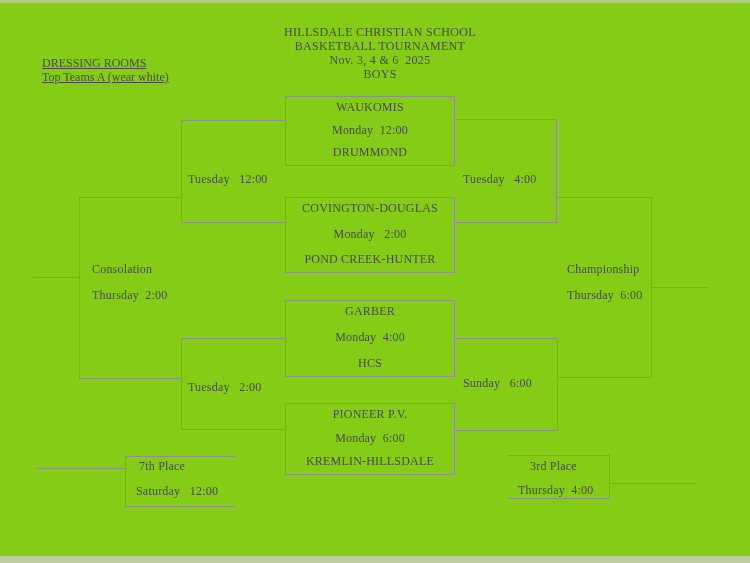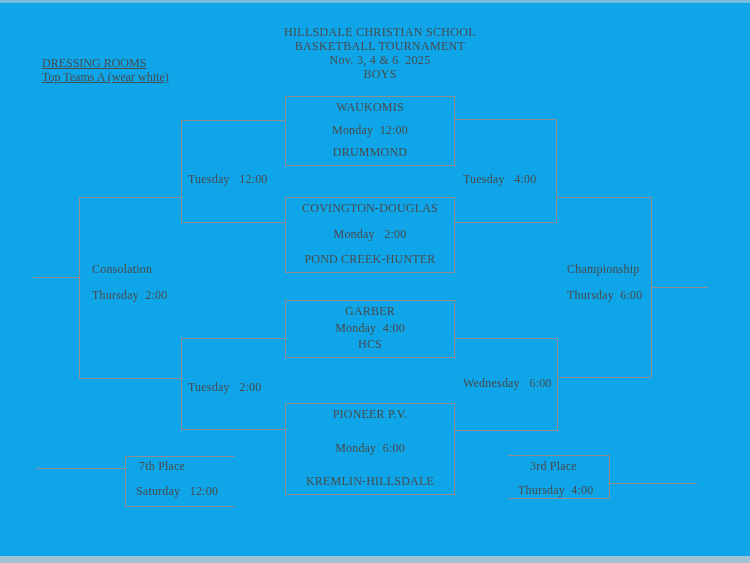--- a/index.html
+++ b/index.html
@@ -1,18 +1,18 @@
 <!DOCTYPE html>
 <html><head>
 <meta charset="utf-8">
 <style>
   html,body { margin:0; padding:0; background:#ffffff; }
   #page {
     position:relative; width:750px; height:563px; overflow:hidden;
-    background:#0ea5e9; color:#4a4a4a;
+    background:#84cc16; color:#4a4a4a;
     font-family:"Liberation Serif", serif; font-size:12px; line-height:14px;
   }
   .hline { position:absolute; height:1px; background:#8f8f8f; }
   .vline { position:absolute; width:1px; background:#8f8f8f; }
   .lbl   { position:absolute; white-space:pre; letter-spacing:.2px; }
   .title-block { position:absolute; left:250px; top:25px; width:260px; text-align:center; letter-spacing:.3px; }
   .title-block div { white-space:pre; margin-bottom:0; }
   .dressing { position:absolute; left:42px; top:56px;text-decoration:underline; }
   .dressing div { white-space:pre; }
   .gamebox {
@@ -51,26 +51,26 @@
   <div class="gamebox" style="top:96px;height:70px;justify-content:space-between;">
     <span>WAUKOMIS</span>
     <span>Monday  12:00</span>
     <span>DRUMMOND</span>
   </div>
   <div class="gamebox" style="top:197px;height:76px;">
     <span>COVINGTON-DOUGLAS</span>
     <span>Monday   2:00</span>
     <span>POND CREEK-HUNTER</span>
   </div>
-  <div class="gamebox" style="top:300px;height:58px;">
+  <div class="gamebox" style="top:300px;height:77px;">
     <span>GARBER</span>
     <span>Monday  4:00</span>
     <span>HCS</span>
   </div>
-  <div class="gamebox" style="top:403px;height:92px;">
+  <div class="gamebox" style="top:403px;height:72px;">
     <span>PIONEER P.V.</span>
     <span>Monday  6:00</span>
     <span>KREMLIN-HILLSDALE</span>
   </div>
 
   <div class="hline" style="left:181px;top:120px;width:104px;"></div>
   <div class="hline" style="left:181px;top:222px;width:104px;"></div>
   <div class="vline" style="left:181px;top:120px;height:103px;"></div>
   <div class="hline" style="left:79px;top:197px;width:103px;"></div>
 
@@ -91,21 +91,21 @@
   <div class="hline" style="left:455px;top:430px;width:103px;"></div>
   <div class="vline" style="left:557px;top:338px;height:93px;"></div>
   <div class="hline" style="left:557px;top:377px;width:95px;"></div>
 
   <div class="vline" style="left:651px;top:197px;height:181px;"></div>
   <div class="hline" style="left:651px;top:287px;width:57px;"></div>
 
   <div class="lbl" style="left:188px;top:172px;">Tuesday   12:00</div>
   <div class="lbl" style="left:188px;top:380px;">Tuesday   2:00</div>
   <div class="lbl" style="left:463px;top:172px;">Tuesday   4:00</div>
-  <div class="lbl" style="left:463px;top:376px;">Wednesday   6:00</div>
+  <div class="lbl" style="left:463px;top:376px;">Sunday   6:00</div>
 
   <div class="lbl" style="left:92px;top:262px;">Consolation</div>
   <div class="lbl" style="left:92px;top:288px;">Thursday  2:00</div>
 
   <div class="lbl" style="left:567px;top:262px;">Championship</div>
   <div class="lbl" style="left:567px;top:288px;">Thursday  6:00</div>
 
   <div class="placebox" id="seventh-box" style="left:125px;top:456px;width:110px;height:51px;">
     <div style="left:13px;top:2px;">7th Place</div>
     <div style="left:10px;top:27px;">Saturday   12:00</div>

